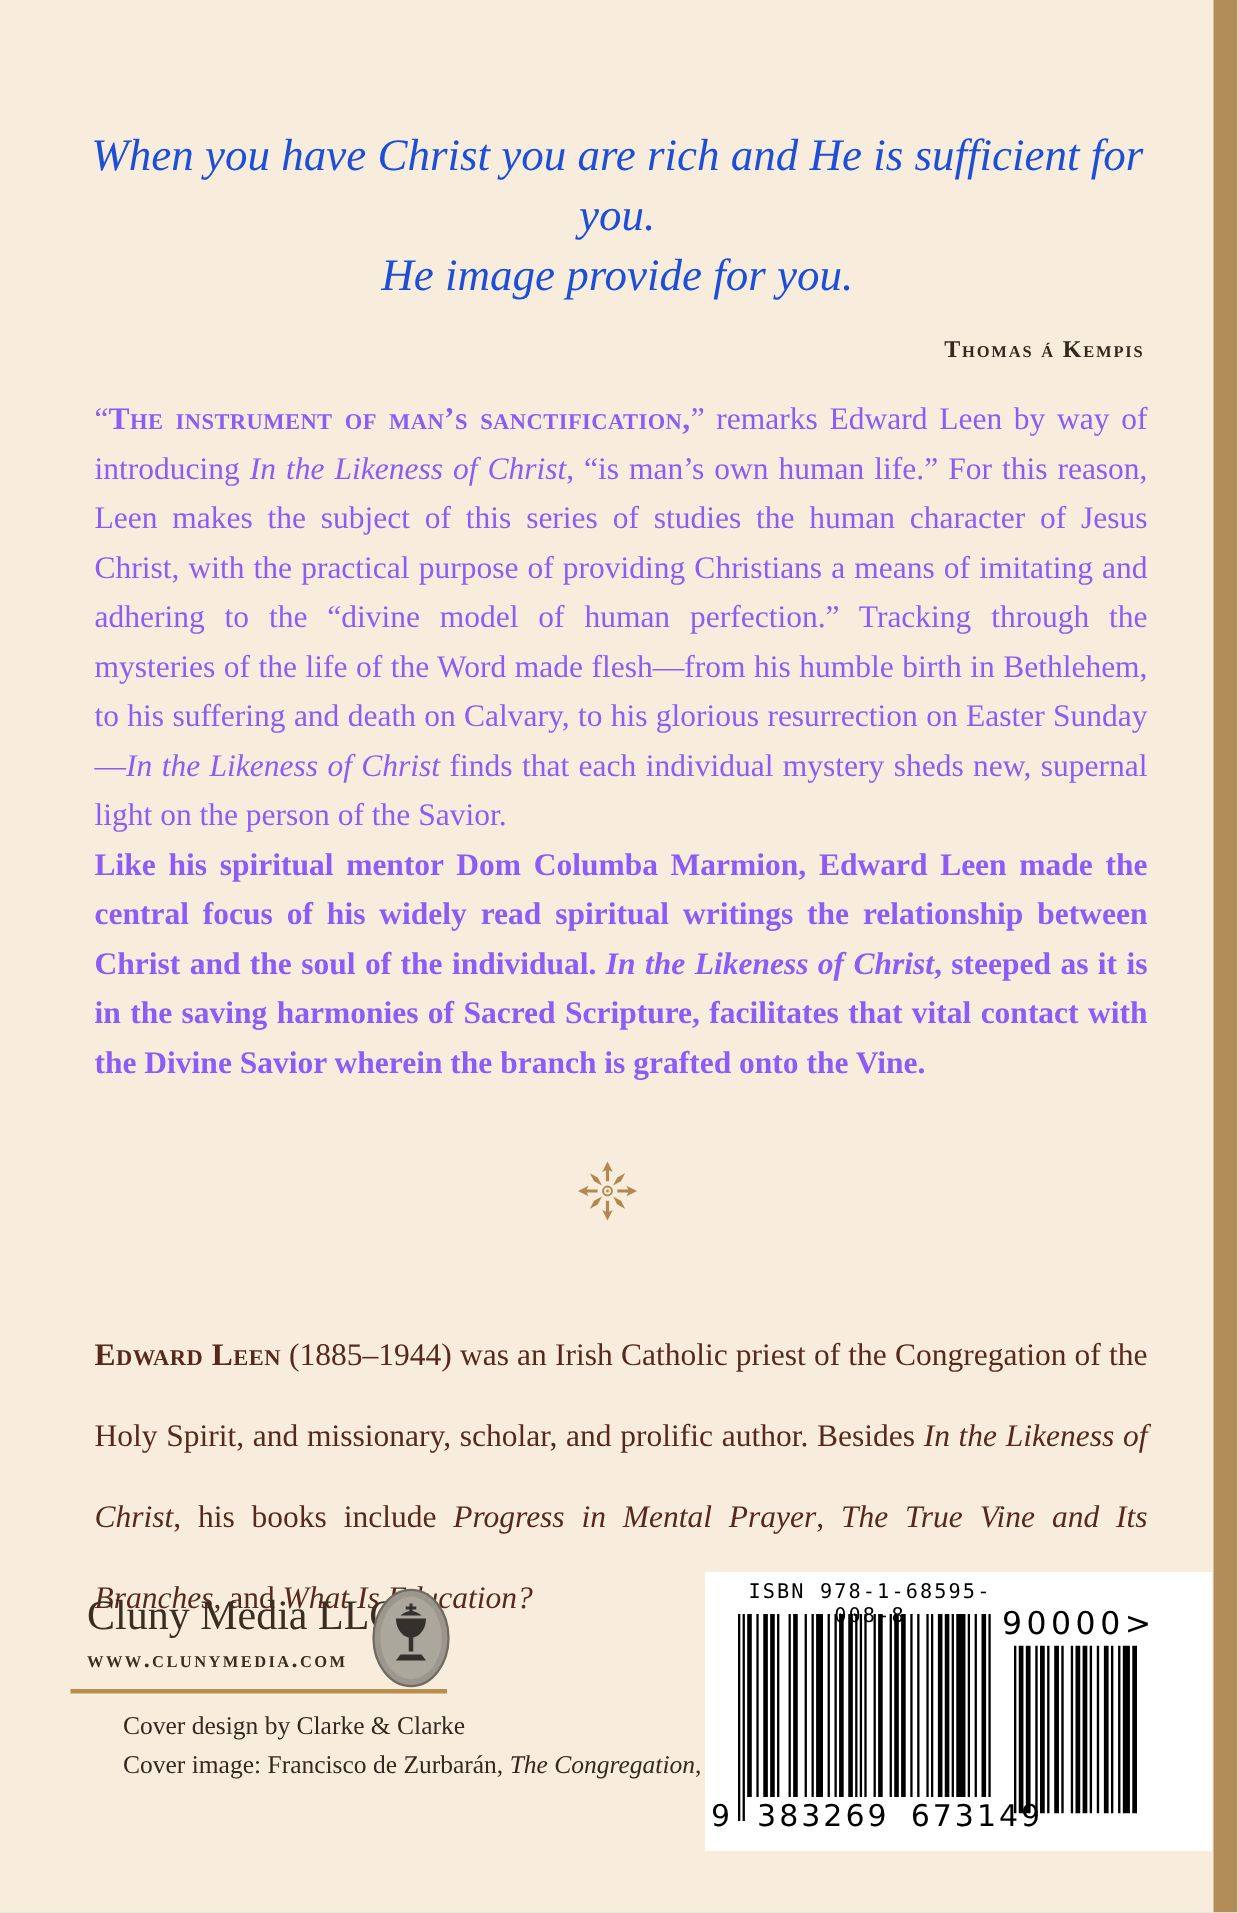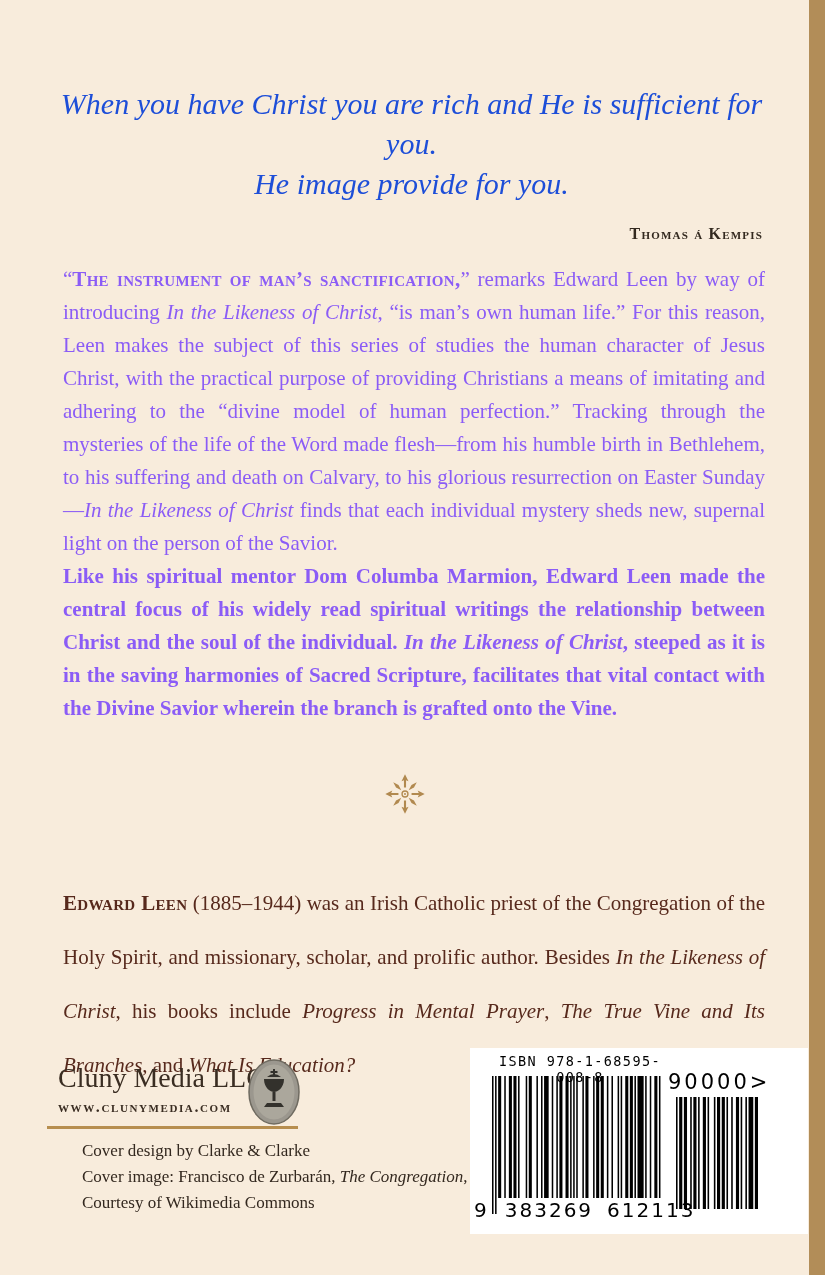--- a/index.html
+++ b/index.html
@@ -105,21 +105,20 @@
         <path d="M20 46 h14 l3 4 h-20 Z" stroke="none"></path>
       </g>
     </svg>
   </div>
 
   <hr class="gold-rule">
 
   <div class="credits">
     <p>Cover design by Clarke &amp; Clarke</p>
     <p><span>Cover image: Francisco de Zurbarán, </span><span class="i">The Congregation</span><span>, c. 1630</span></p>
-    <p>Courtesy of Wikimedia Commons</p>
   </div>
 
   <div class="barcode-box">
     <div class="isbn-label">ISBN 978-1-68595-008-8</div>
     <svg id="bars-main" class="bars-main" width="170" height="138">
         <rect x="0.00" y="0" width="1.53" height="138"></rect>
         <rect x="3.06" y="0" width="1.53" height="138"></rect>
         <rect x="6.13" y="0" width="3.06" height="122"></rect>
         <rect x="12.25" y="0" width="1.53" height="122"></rect>
         <rect x="16.85" y="0" width="3.06" height="122"></rect>
@@ -151,21 +150,21 @@
         <rect x="142.43" y="0" width="1.53" height="122"></rect>
         <rect x="145.50" y="0" width="6.13" height="122"></rect>
         <rect x="153.15" y="0" width="1.53" height="122"></rect>
         <rect x="157.75" y="0" width="1.53" height="122"></rect>
         <rect x="162.34" y="0" width="3.06" height="138"></rect>
         <rect x="166.94" y="0" width="1.53" height="138"></rect>
       </svg>
     <div class="bc-digits">
       <span class="bc-d1">9</span>
       <span class="bc-d2">383269</span>
-      <span class="bc-d3">612113</span>
+      <span class="bc-d3">673149</span>
     </div>
     <div class="addon-label">90000&gt;</div>
     <svg id="bars-addon" class="bars-addon" width="82" height="112">
         <rect x="0.00" y="0" width="1.58" height="112"></rect>
         <rect x="3.15" y="0" width="3.15" height="112"></rect>
         <rect x="7.88" y="0" width="3.15" height="112"></rect>
         <rect x="14.19" y="0" width="1.58" height="112"></rect>
         <rect x="17.35" y="0" width="3.15" height="112"></rect>
         <rect x="22.08" y="0" width="1.58" height="112"></rect>
         <rect x="26.81" y="0" width="3.15" height="112"></rect>

